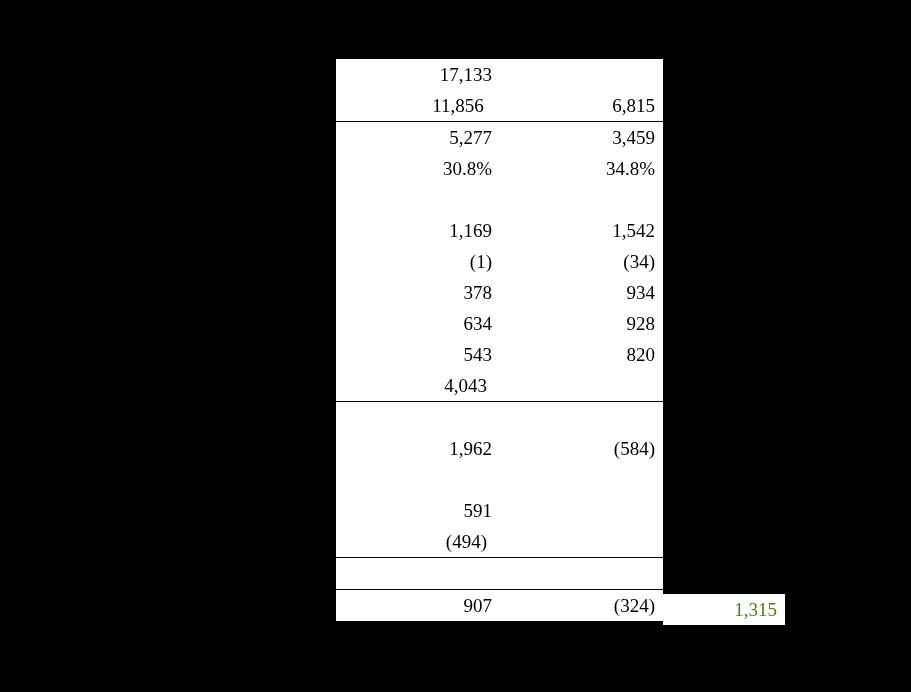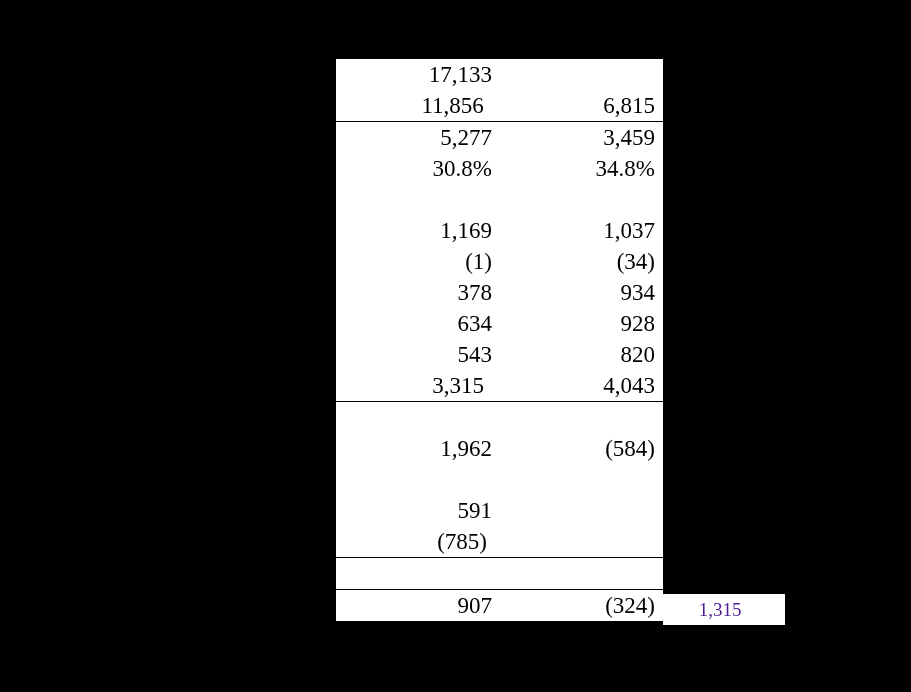--- a/index.html
+++ b/index.html
@@ -30,21 +30,21 @@
     display: flex;
     width: 100%;
     box-sizing: border-box;
   }
 
   .cell {
     box-sizing: border-box;
     text-align: right;
     color: #000000;
     font-family: "Liberation Serif", serif;
-    font-size: 23px;
+    font-size: 19px;
     line-height: 31px;
     white-space: nowrap;
   }
 
   .cell.col1 {
     width: 168px;
     padding-right: 12px;
   }
   .cell.col2 {
     width: 159px;
@@ -66,25 +66,25 @@
   }
 
   
   #side-value {
     position: absolute;
     left: 663px;
     top: 594px;
     width: 122px;
     height: 31px;
     background: #ffffff;
-    color: #4c1d95;
+    color: #4d7c0f;
     font-family: "Liberation Serif", serif;
     font-size: 19px;
     line-height: 31px;
-    text-align: center;
+    text-align: right;
     padding-right: 8px;
     box-sizing: border-box;
     white-space: nowrap;
   }
 </style>
 </head>
 <body>
 
 <div id="table-block">
 
@@ -104,21 +104,21 @@
 
   <div class="row">
     <div class="cell col1">30.8%</div>
     <div class="cell col2">34.8%</div>
   </div>
 
   <div class="spacer"></div>
 
   <div class="row">
     <div class="cell col1">1,169</div>
-    <div class="cell col2">1,037</div>
+    <div class="cell col2">1,542</div>
   </div>
 
   <div class="row">
     <div class="cell col1">(1)</div>
     <div class="cell col2">(34)</div>
   </div>
 
   <div class="row">
     <div class="cell col1">378</div>
     <div class="cell col2">934</div>
@@ -129,39 +129,38 @@
     <div class="cell col2">928</div>
   </div>
 
   <div class="row">
     <div class="cell col1">543</div>
     <div class="cell col2">820</div>
   </div>
 
 
   <div class="row rule-bottom">
-    <div class="cell col1">3,315</div>
     <div class="cell col2">4,043</div>
   </div>
 
   <div class="spacer"></div>
 
   <div class="row">
     <div class="cell col1">1,962</div>
     <div class="cell col2">(584)</div>
   </div>
 
   <div class="spacer"></div>
 
   <div class="row">
     <div class="cell col1">591</div>
   </div>
 
   <div class="row rule-bottom">
-    <div class="cell col2">(785)</div>
+    <div class="cell col2">(494)</div>
   </div>
 
 
   <div class="spacer"></div>
 
   <div class="row rule-top">
     <div class="cell col1">907</div>
     <div class="cell col2">(324)</div>
   </div>
 

